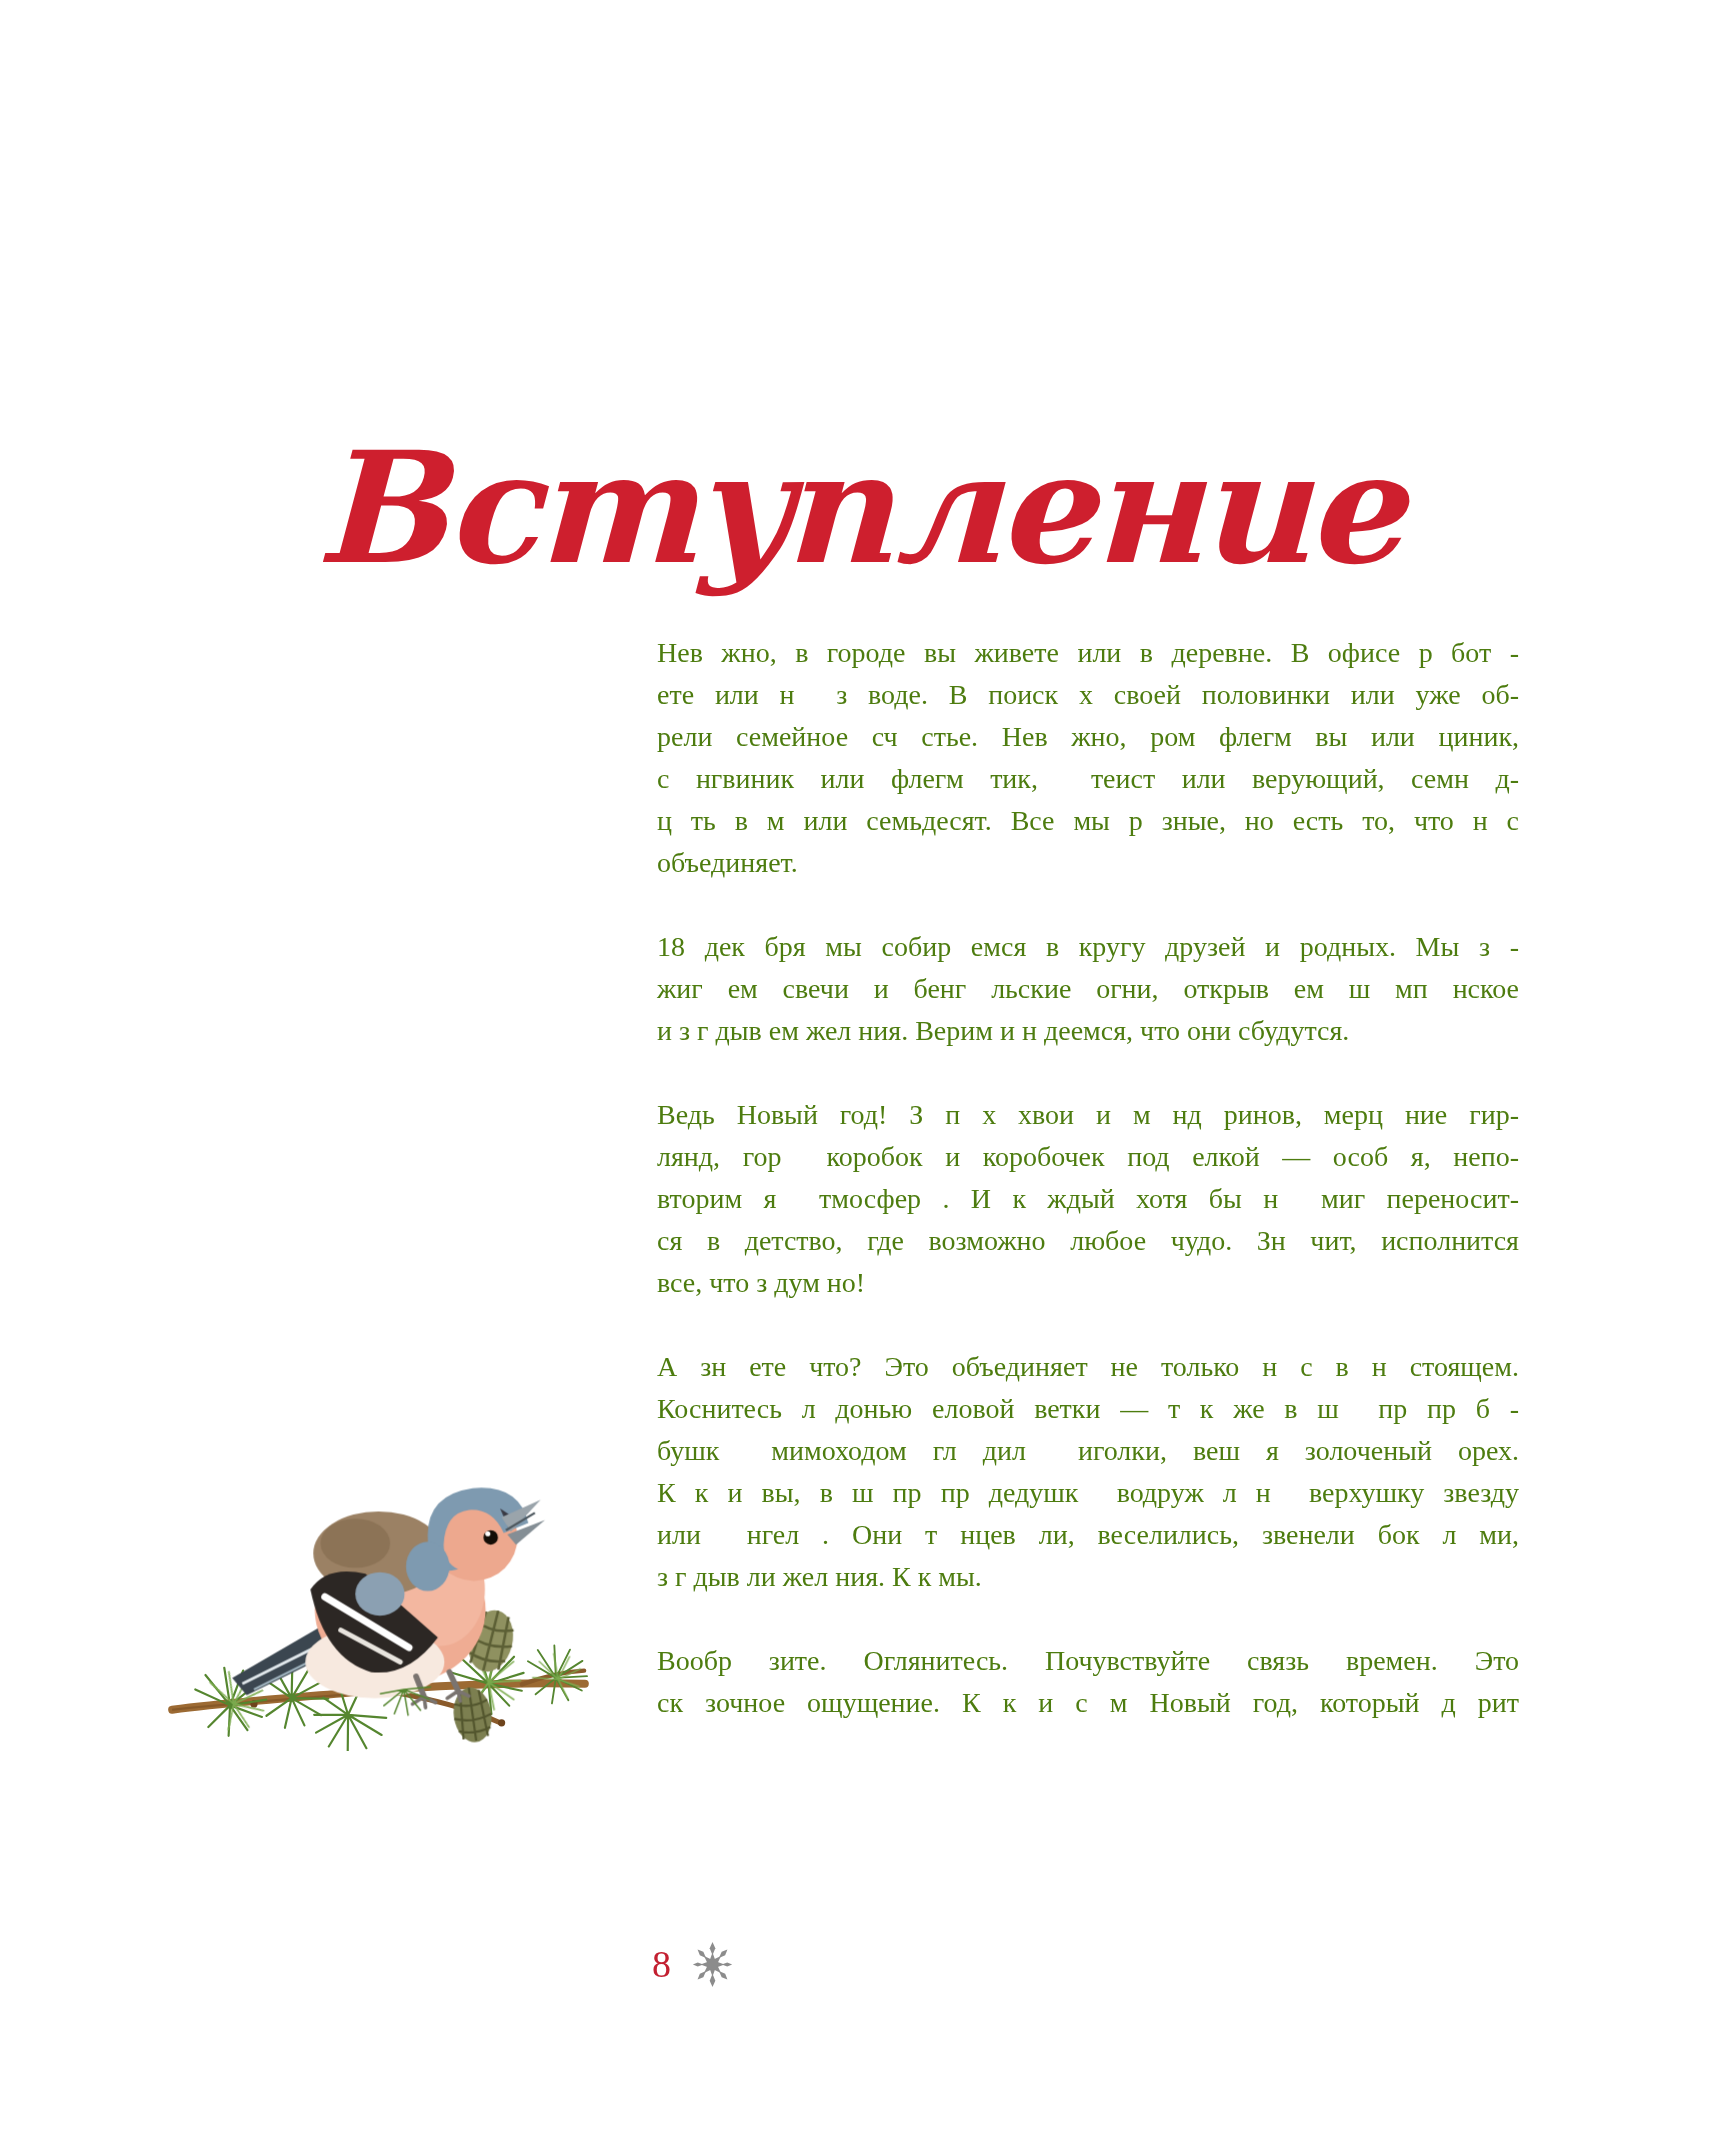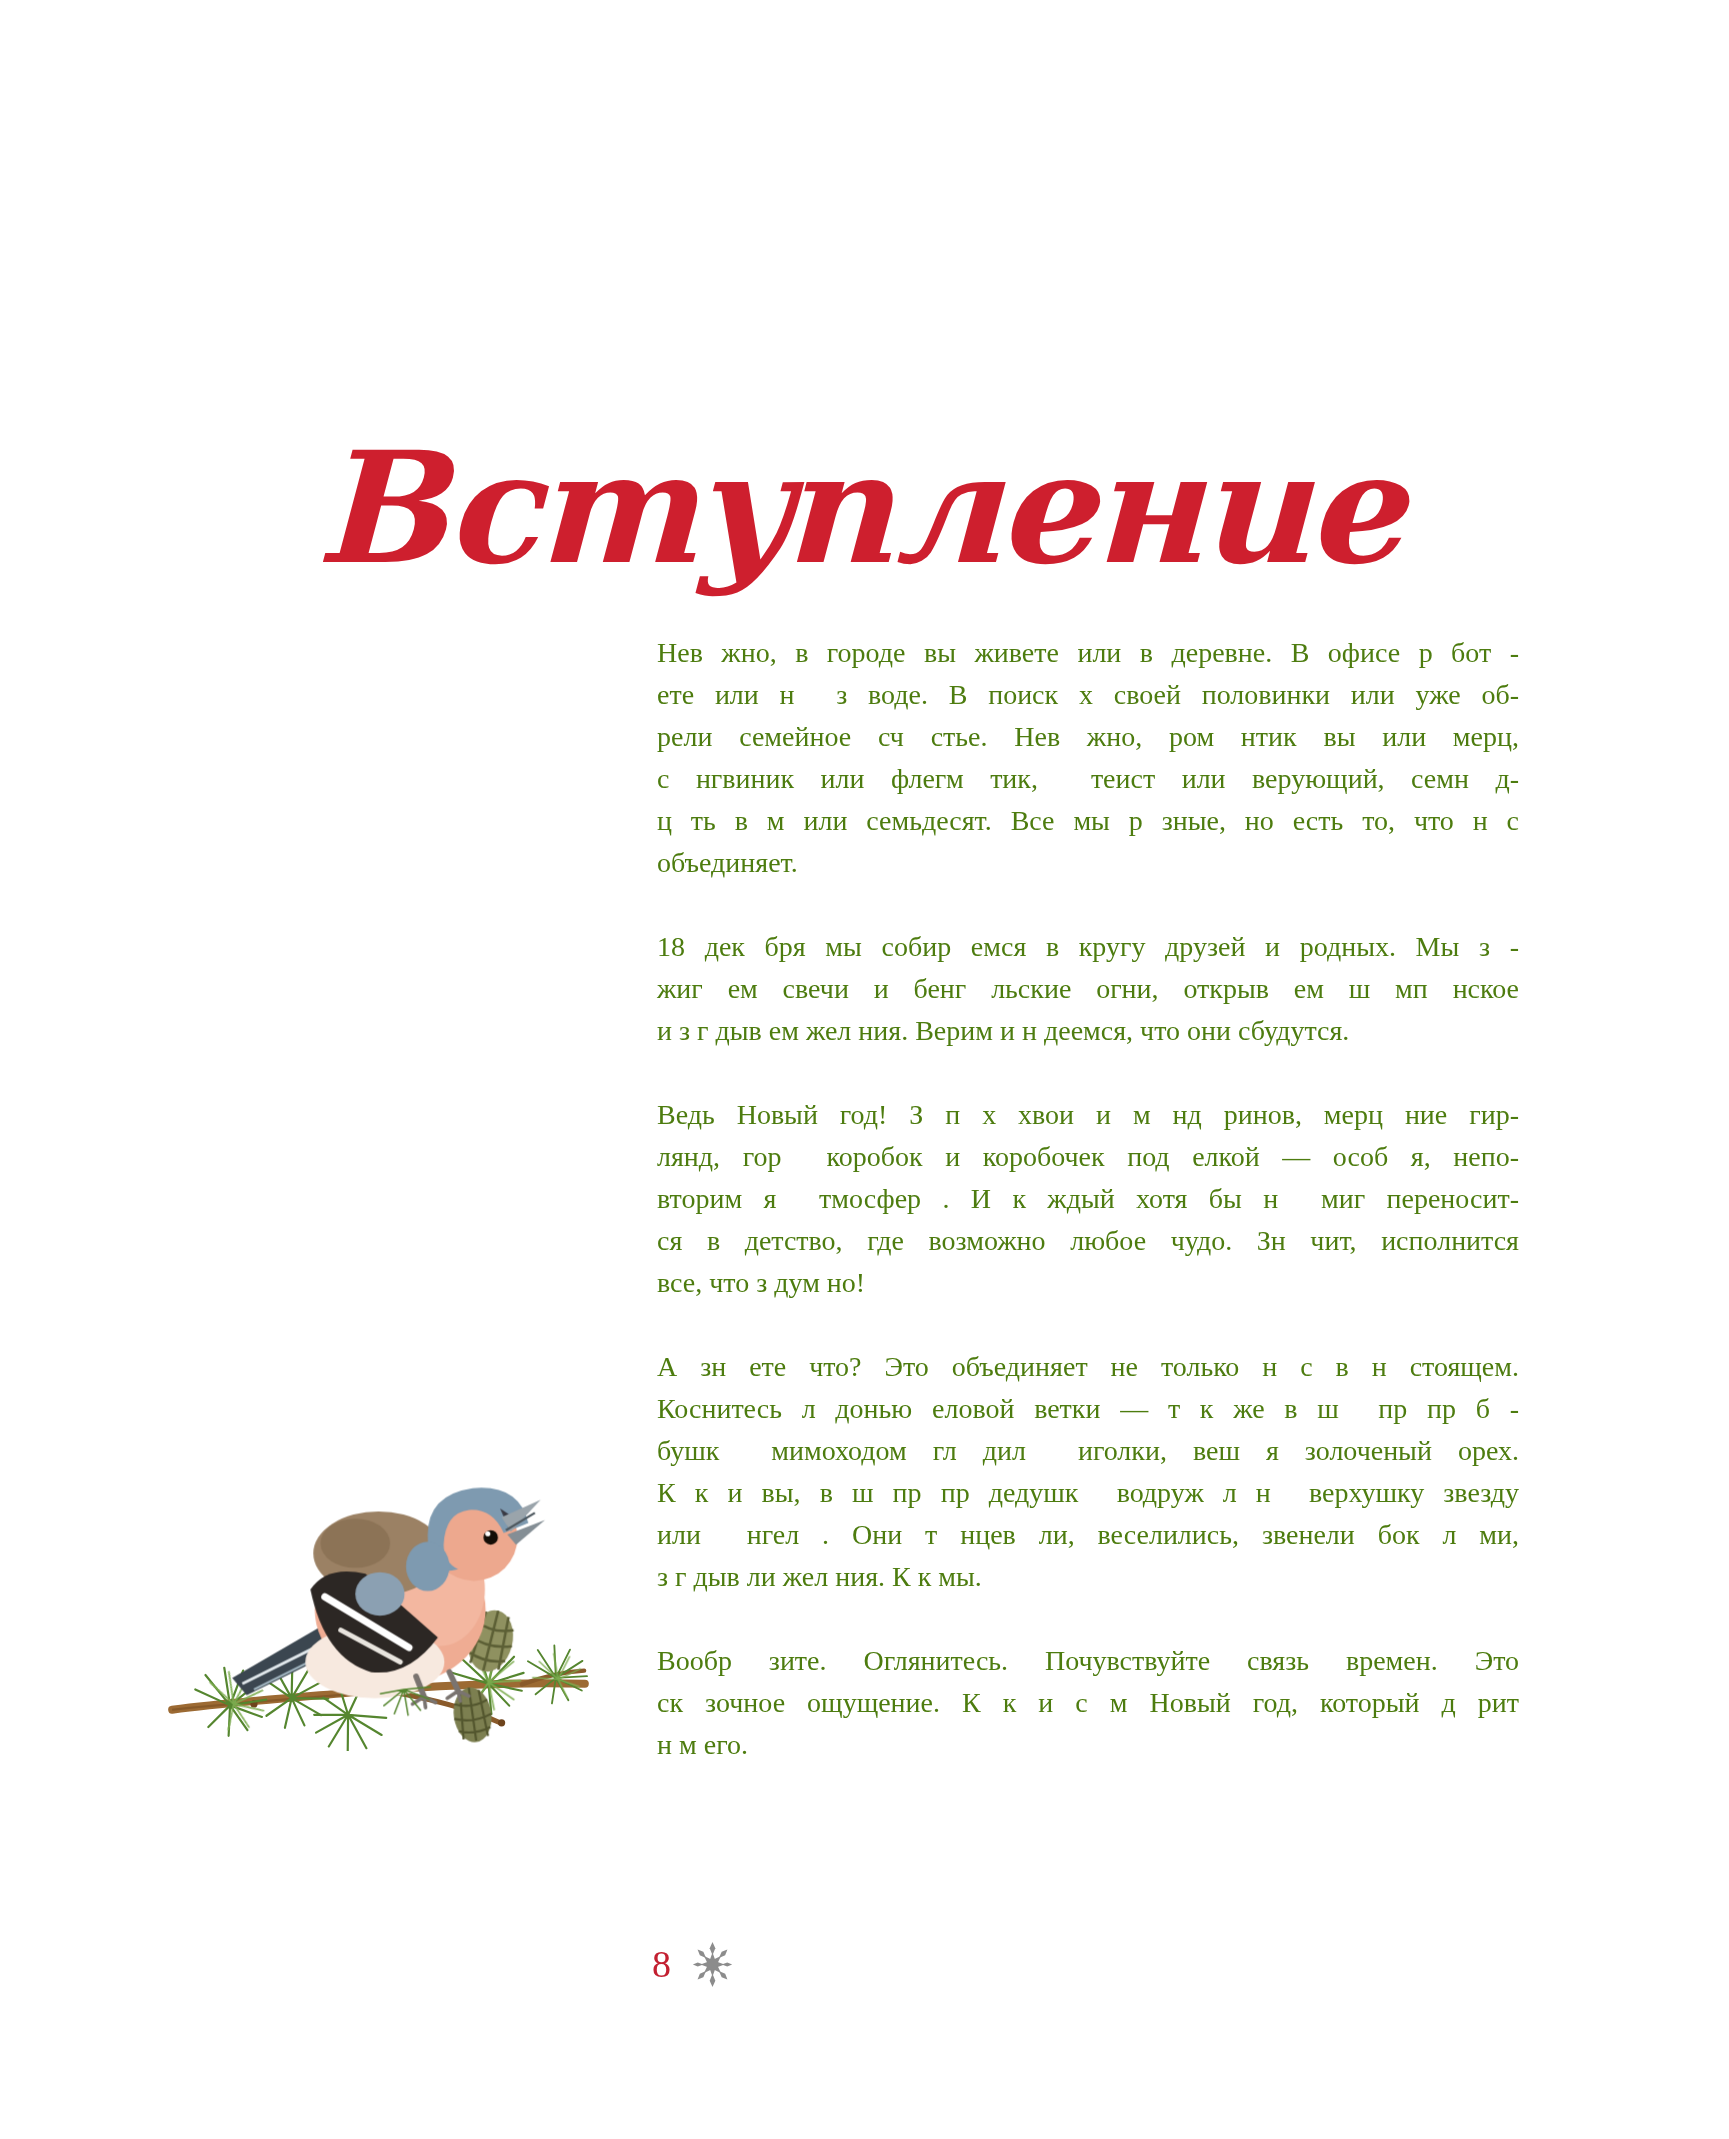--- a/index.html
+++ b/index.html
@@ -157,21 +157,21 @@
           <path d="M0 0 L-48 -22 M0 0 L-34 -42 M0 0 L-8 -52 M0 0 L18 -48 M0 0 L40 -32 M0 0 L50 -8 M0 0 L44 16"></path>
         </g>
       </g>
     </svg>
   </div>
 
   <div class="text-col" id="text-col" style="color: #4d7c0f;">
       <div class="para">
         <div class="line">Нев жно, в городе вы живете или в деревне. В офисе р бот -</div>
         <div class="line">ете или н &nbsp;з воде. В поиск х своей половинки или уже об-</div>
-        <div class="line">рели семейное сч стье. Нев жно, ром нтик вы или мерц,</div>
+        <div class="line">рели семейное сч стье. Нев жно, ром флегм вы или циник,</div>
         <div class="line">с нгвиник или флегм тик, &nbsp;теист или верующий, семн д-</div>
         <div class="line">ц ть в м или семьдесят. Все мы р зные, но есть то, что н с</div>
         <div class="line last">объединяет.</div>
       </div>
       <div class="para">
         <div class="line">18 дек бря мы собир емся в кругу друзей и родных. Мы з -</div>
         <div class="line">жиг ем свечи и бенг льские огни, открыв ем ш мп нское</div>
         <div class="line last">и з г дыв ем жел ния. Верим и н деемся, что они сбудутся.</div>
       </div>
       <div class="para">
@@ -185,21 +185,20 @@
         <div class="line">А зн ете что? Это объединяет не только н с в н стоящем.</div>
         <div class="line">Коснитесь л донью еловой ветки — т к же в ш &nbsp;пр пр б -</div>
         <div class="line">бушк &nbsp;мимоходом гл дил &nbsp;иголки, веш я золоченый орех.</div>
         <div class="line">К к и вы, в ш пр пр дедушк &nbsp;водруж л н &nbsp;верхушку звезду</div>
         <div class="line">или &nbsp;нгел . Они т нцев ли, веселились, звенели бок л ми,</div>
         <div class="line last">з г дыв ли жел ния. К к мы.</div>
       </div>
       <div class="para">
         <div class="line">Вообр зите. Оглянитесь. Почувствуйте связь времен. Это</div>
         <div class="line">ск зочное ощущение. К к и с м Новый год, который д рит</div>
-        <div class="line last">н м его.</div>
       </div>
     </div>
 
   <div class="footer">
     <span class="page-num" style="color: rgb(195, 32, 49);">8</span>
     <svg class="snowflake" viewBox="0 0 64 64" aria-hidden="true">
       <g id="flake" fill="#8c8c8c">
         <polygon points="32,15 36.5,27.5 49,32 36.5,36.5 32,49 27.5,36.5 15,32 27.5,27.5"></polygon>
         <polygon transform="rotate(45 32 32)" points="32,15 36.5,27.5 49,32 36.5,36.5 32,49 27.5,36.5 15,32 27.5,27.5"></polygon>
         <polygon points="32,0 36,9 32,19 28,9"></polygon>

